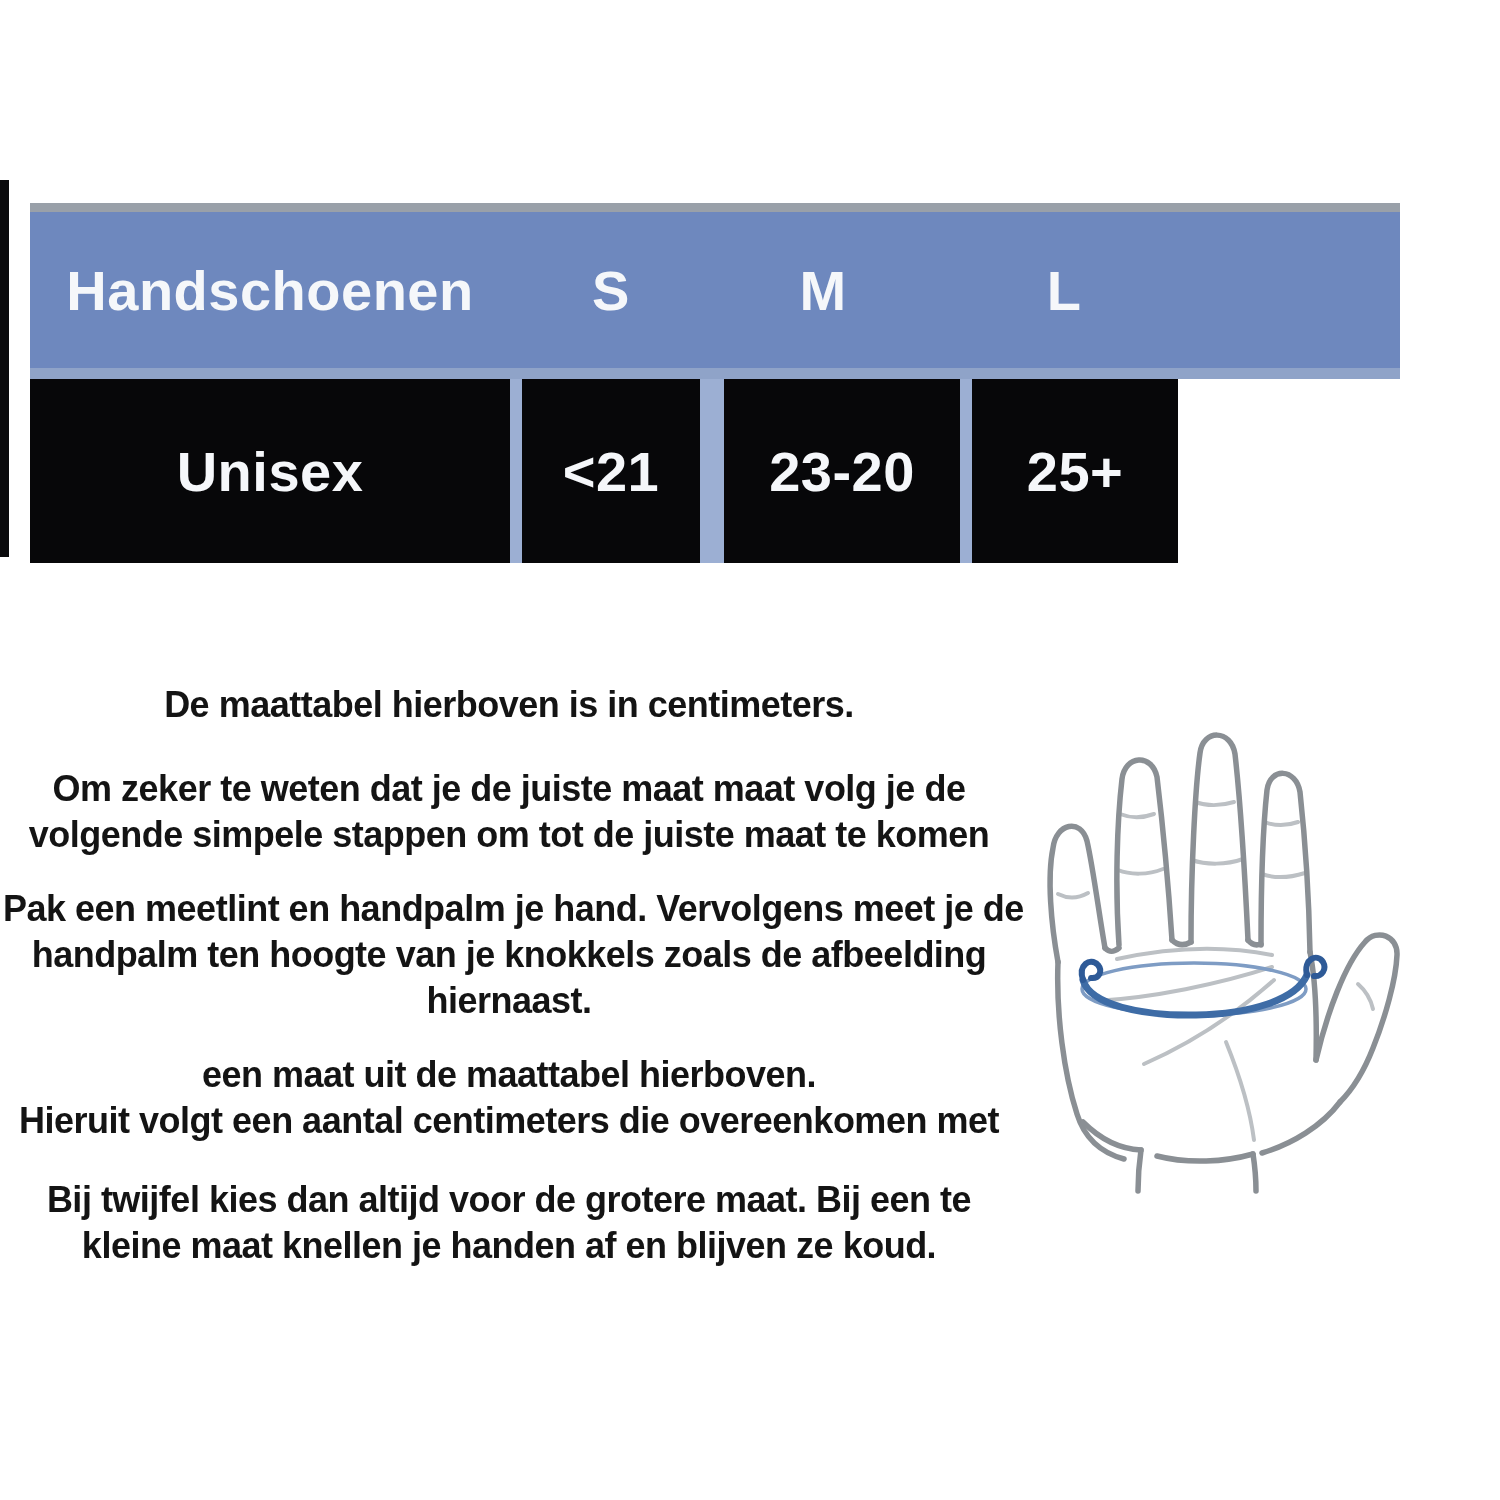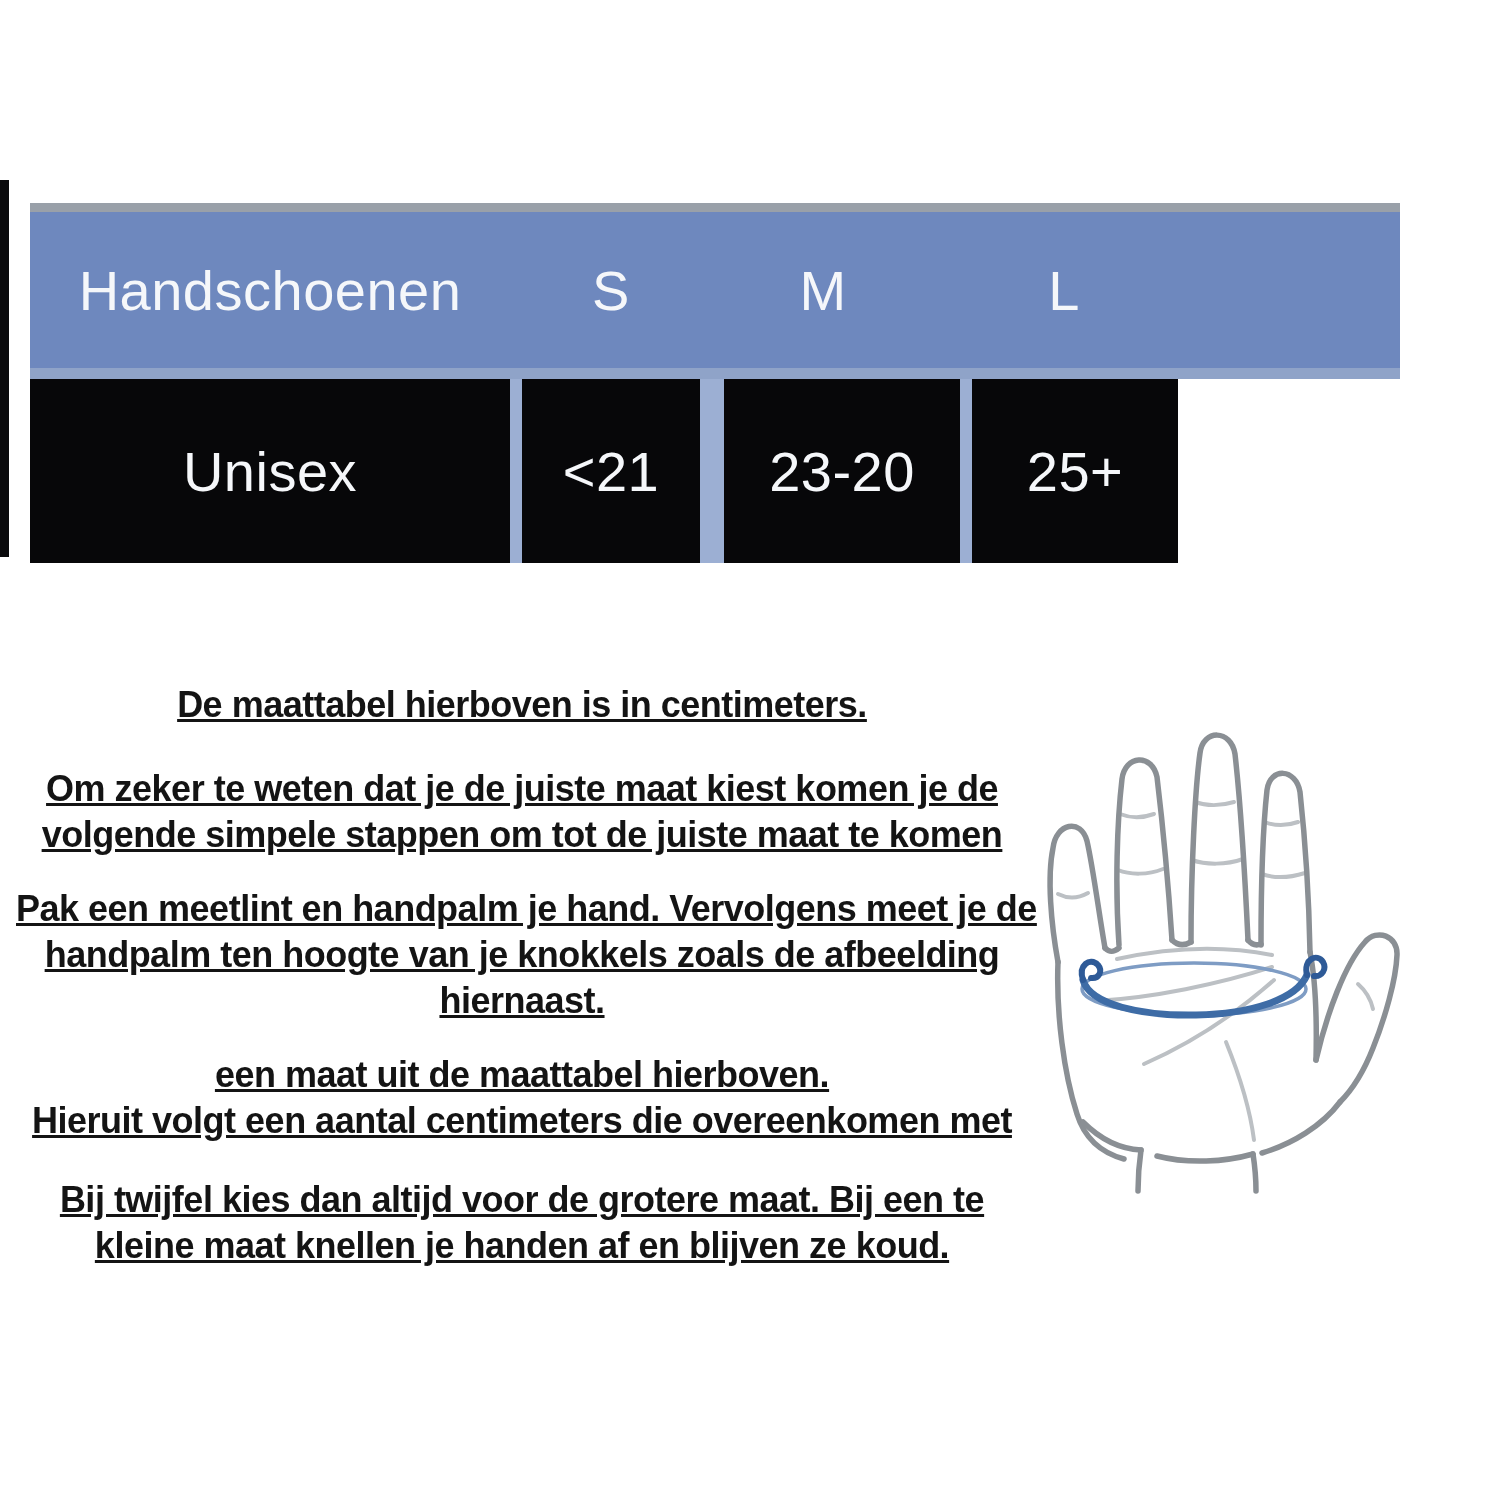--- a/index.html
+++ b/index.html
@@ -26,39 +26,39 @@
   }
   .thead {
     height: 156px;
     background: #6E88BE;
     border-bottom: 11px solid #8FA3C8;
     display: flex;
   }
   .trow { height: 184px; display: flex; }
   .hcell, .bcell {
     display: flex; align-items: center; justify-content: center;
-    color: #F5F7FA; font-size: 56px; font-weight: 400;
+    color: #F5F7FA; font-size: 56px; font-weight: 700;
     letter-spacing: 0.5px;
   }
   .bcell { background: #070709; }
   .sep { width: 12px; flex: 0 0 12px; }
   .trow .sep { background: #9CAFD3; }
   .w0 { width: 480px; flex: 0 0 480px; }
   .w1 { width: 178px; flex: 0 0 178px; }
   .w2 { width: 222px; flex: 0 0 222px; }
   .w3 { width: 236px; flex: 0 0 236px; }
   .w4 { width: 206px; flex: 0 0 206px; }
 
   
   .para {
-    position: absolute; left: 16px; width: 1012px; margin: 0;
+    position: absolute; left: 3px; width: 1012px; margin: 0;
     text-align: center;
     color: #141414;
     font-size: 36px; font-weight: 700;
-    line-height: 46px; letter-spacing: -0.5px; text-decoration: underline;
+    line-height: 46px; letter-spacing: -0.5px;
   }
   .para .line { display: block; white-space: nowrap; }
   .p0 { top: 682px; }
   .p1 { top: 766px; }
   .p2 { top: 886px; }
   .p3 { top: 1052px; }
   .p4 { top: 1177px; }
 
   
   .hand {
@@ -94,21 +94,21 @@
       <div class="sep"></div>
       <div class="bcell w4">25+</div>
     </div>
   </div>
 
   <div>
     <p class="para p0">
       <span class="line">De maattabel hierboven is in centimeters.</span>
     </p>
     <p class="para p1">
-      <span class="line">Om zeker te weten dat je de juiste maat kiest komen je de</span>
+      <span class="line">Om zeker te weten dat je de juiste maat maat volg je de</span>
       <span class="line">volgende simpele stappen om tot de juiste maat te komen</span>
     </p>
     <p class="para p2">
       <span class="line">Pak een meetlint en handpalm je hand. Vervolgens meet je de</span>
       <span class="line">handpalm ten hoogte van je knokkels zoals de afbeelding</span>
       <span class="line">hiernaast.</span>
     </p>
     <p class="para p3">
       <span class="line">een maat uit de maattabel hierboven.</span>
       <span class="line">Hieruit volgt een aantal centimeters die overeenkomen met</span>

